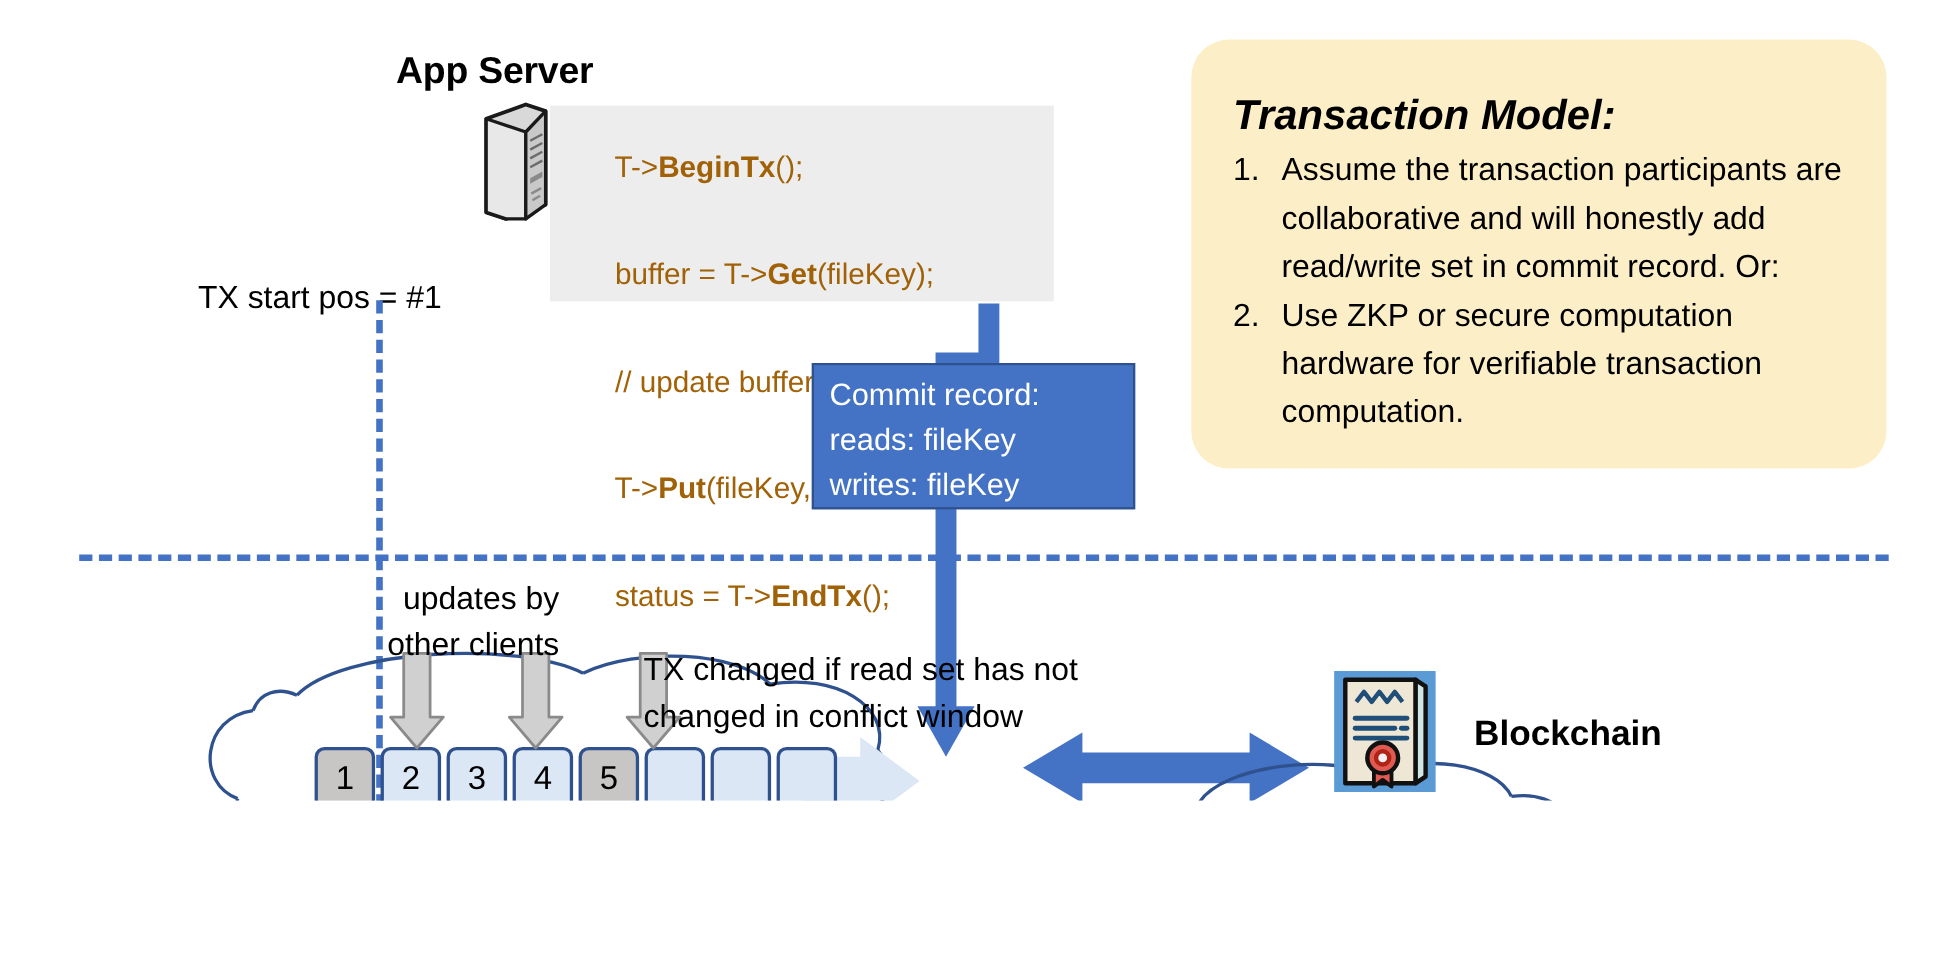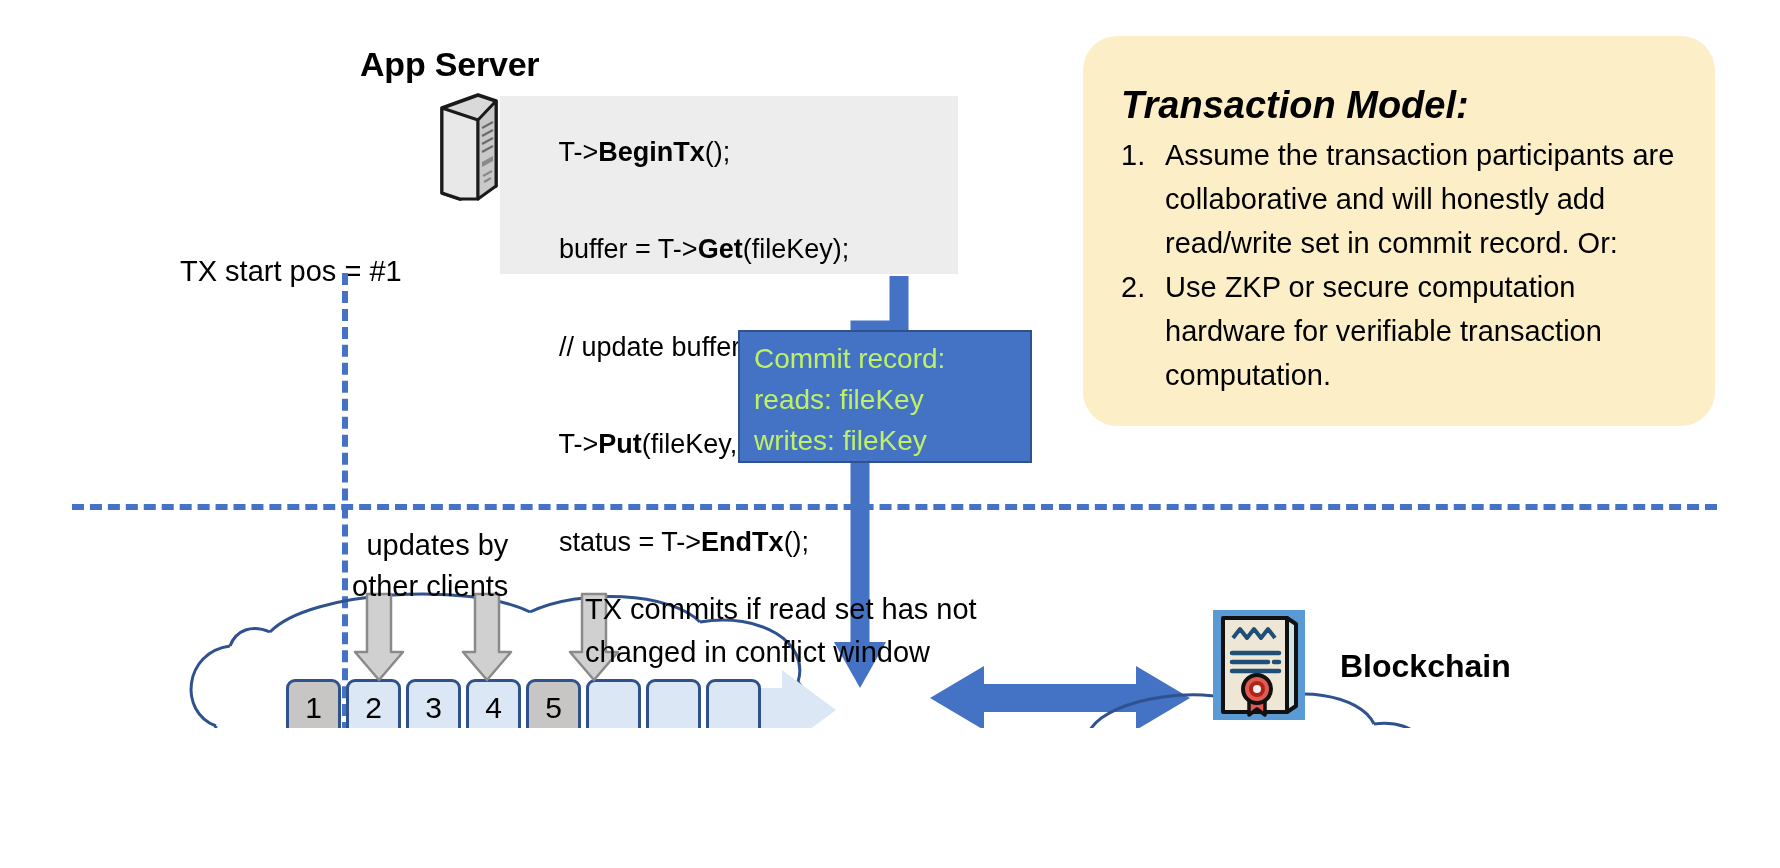--- a/index.html
+++ b/index.html
@@ -36,21 +36,21 @@
   #code-block {
     left: 500px; top: 96px;
     width: 458px; height: 178px;
     background: #ededed;
     padding: 7px 0 0 14px;
     box-sizing: border-box;
   }
   .code-line {
     font-size: 27px;
     line-height: 32.5px;
-    color: #000000;
+    color: #a16207;
     white-space: pre;
   }
   .code-line b { font-weight: bold; }
 
   
   #tx-start-label {
     left: 180px; top: 255px;
     font-size: 29px;
     color: #000000;
     white-space: nowrap;
@@ -75,21 +75,21 @@
     left: 738px; top: 330px;
     width: 294px; height: 133px;
     background: #4472c4;
     border: 2px solid #2f528f;
     box-sizing: border-box;
     padding: 6px 0 0 14px;
   }
   .commit-line {
     font-size: 28px;
     line-height: 41px;
-    color: #bef264;
+    color: #ffffff;
     white-space: pre;
   }
 
   
   #txmodel-box {
     left: 1083px; top: 36px;
     width: 632px; height: 390px;
     background: #fcefc8;
     border-radius: 34px;
   }
@@ -291,21 +291,21 @@
     <path d="M5 0 L5 18 L140 18 L140 30 L140 18 L287 18 L287 0" fill="none" stroke="#4472c4" stroke-width="5.5" stroke-linejoin="round"></path>
     <path d="M146 18 L146 34" fill="none" stroke="#4472c4" stroke-width="5.5"></path>
   </svg>
 
   <div class="abs" id="updates-label">
     <div>updates by</div>
     <div>other clients</div>
   </div>
 
   <div class="abs" id="commits-label">
-    <div>TX commits if read set has not</div>
+    <div>TX changed if read set has not</div>
     <div>changed in conflict window</div>
   </div>
 
   <div class="abs" id="conflict-window-label">conflict window</div>
 
   <svg class="abs" style="left:930px; top:662px;" width="260" height="72" viewBox="0 0 260 72">
     <path d="M0 36 L54 4 L54 22 L206 22 L206 4 L260 36 L206 68 L206 50 L54 50 L54 68 Z" fill="#4472c4"></path>
   </svg>
 
   <svg class="abs" style="left:1030px; top:690px;" width="420" height="135" viewBox="0 0 420 135">

